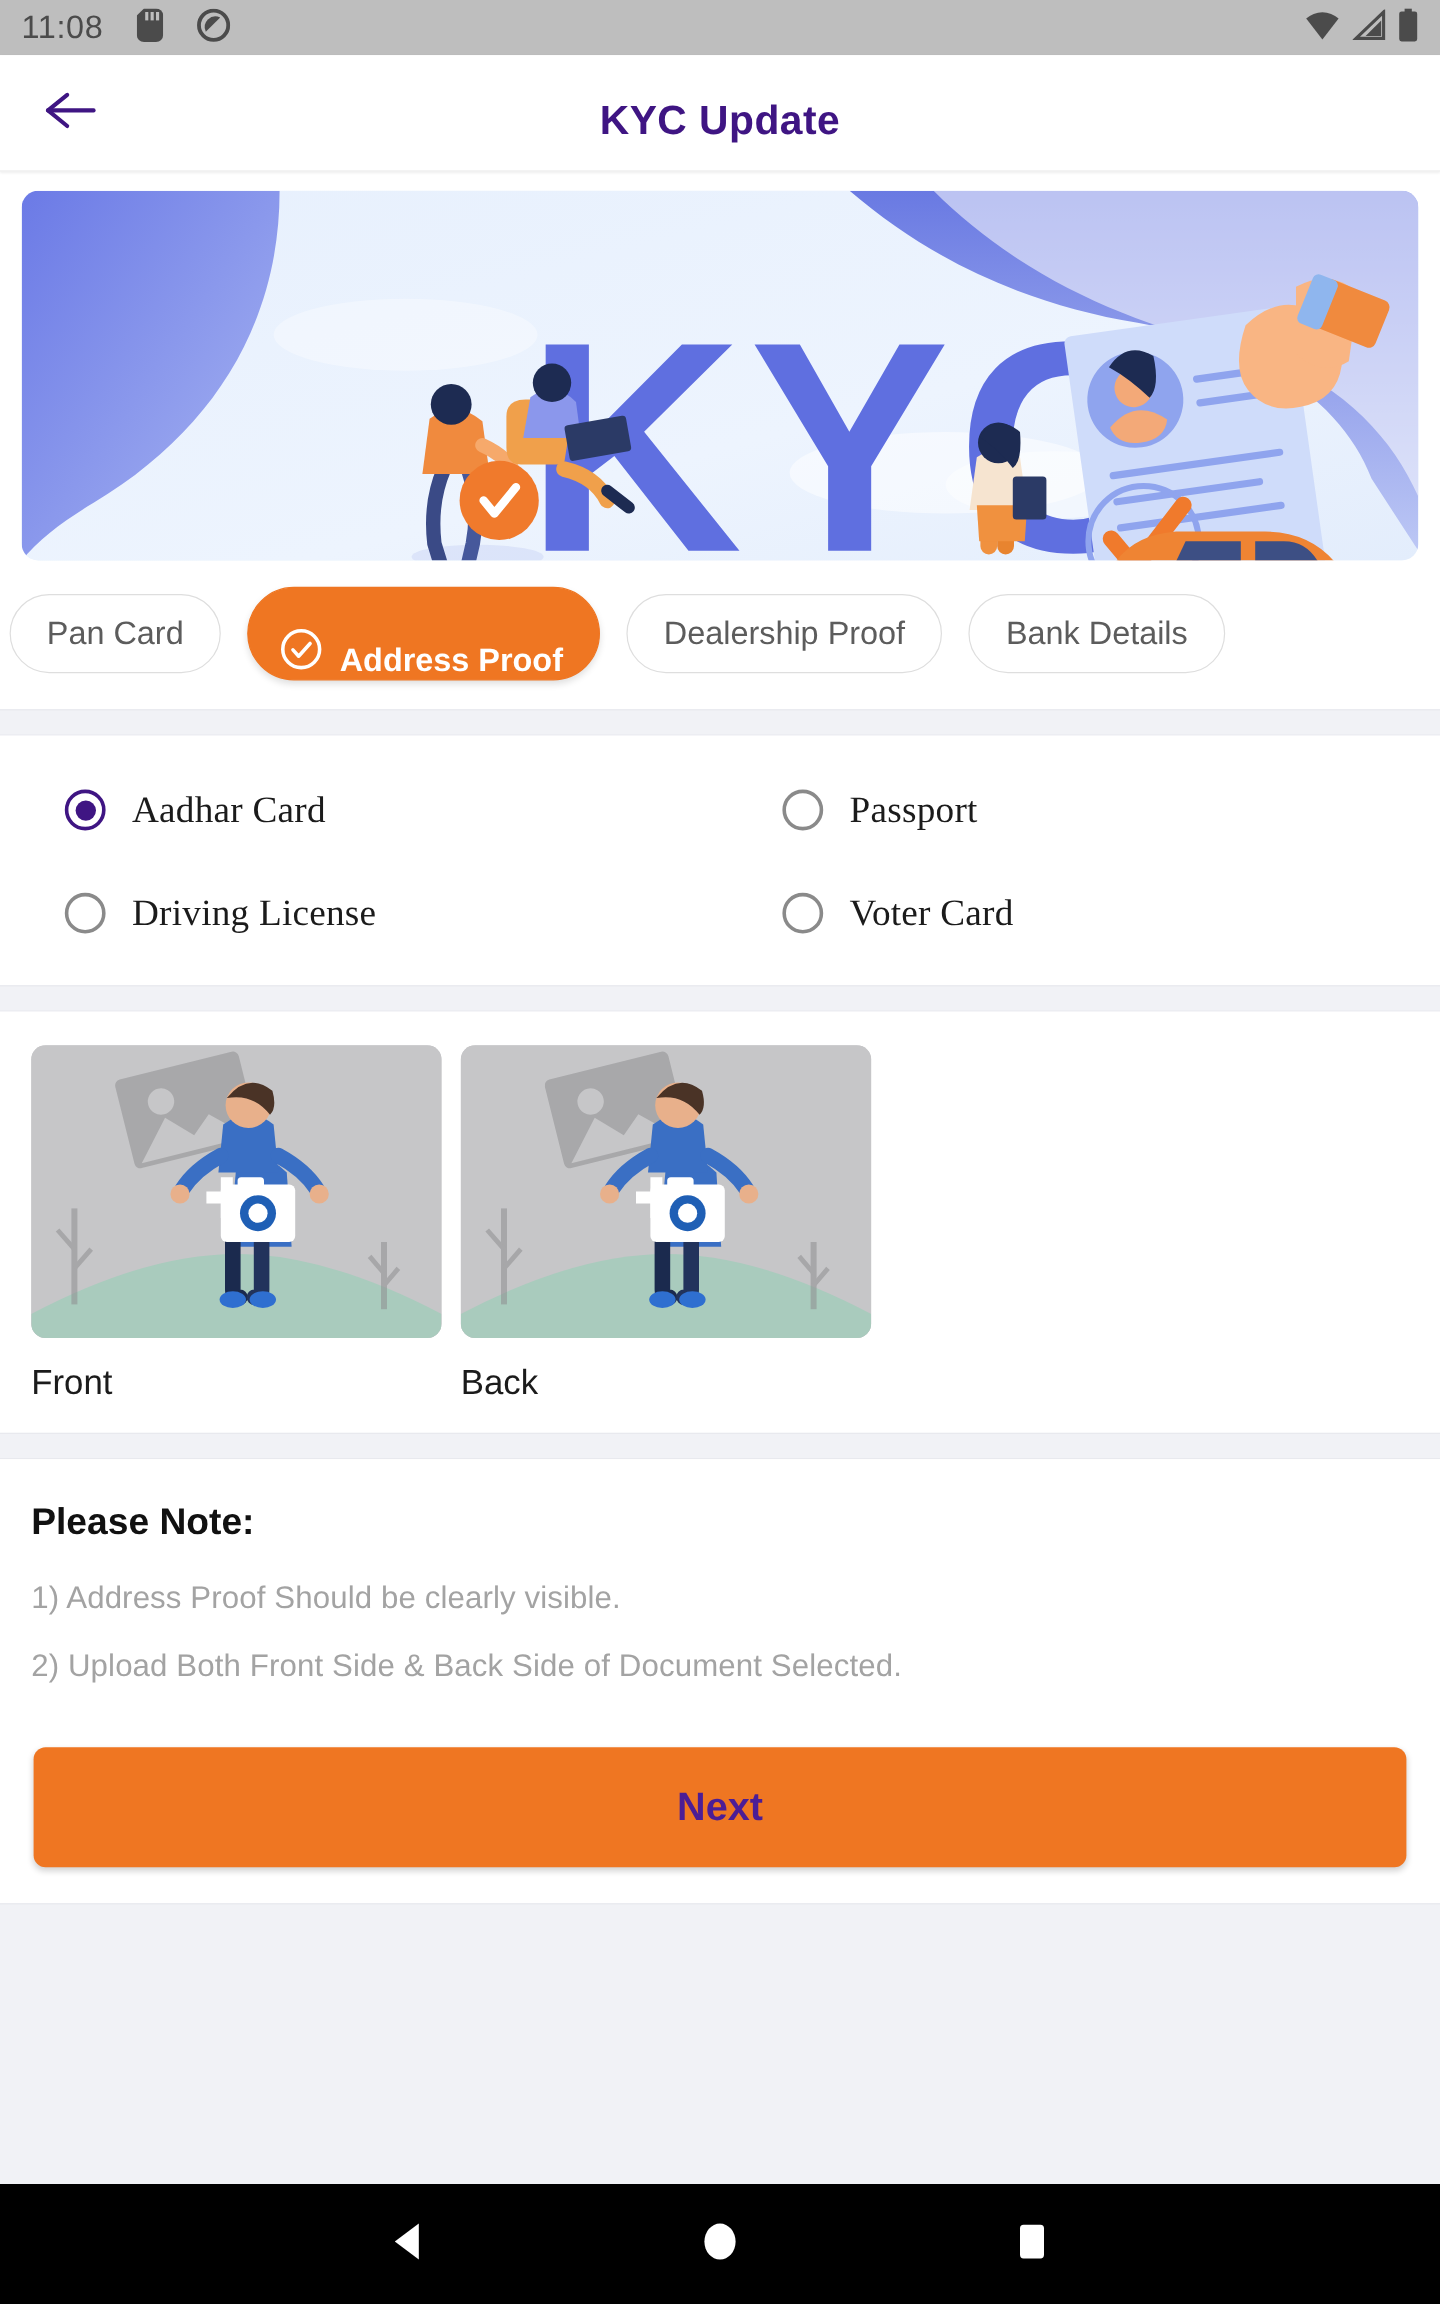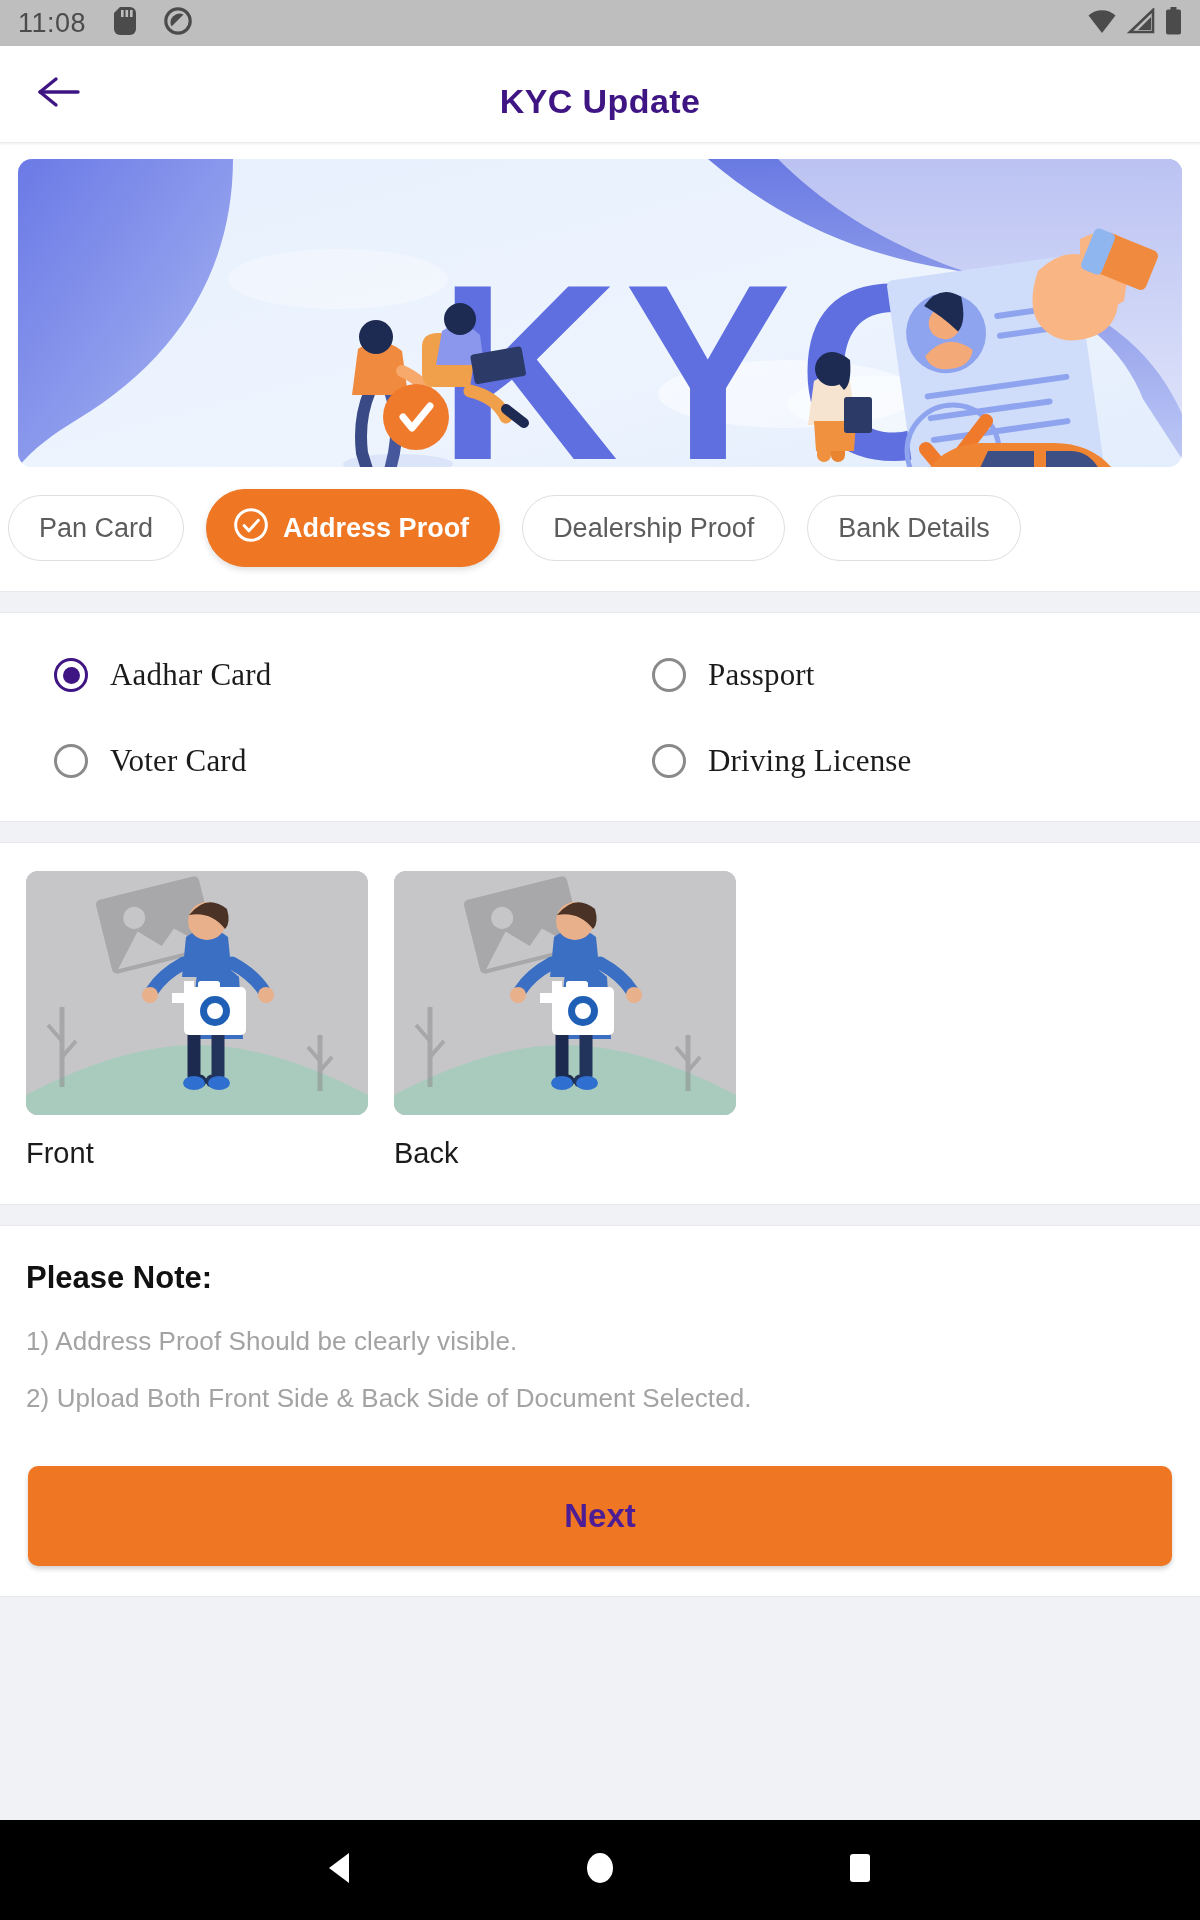--- a/index.html
+++ b/index.html
@@ -120,20 +120,21 @@
   .tab.active {
     background: #ef7622;
     border-color: #ef7622;
     color: #ffffff;
     font-weight: bold;
     height: 78px;
     padding: 0 30px 0 26px;
     border-radius: 40px;
     gap: 14px;
     box-shadow: 0 3px 6px rgba(0,0,0,.13);
+    align-items: flex-end;
   }
   .tab .check-icon { display: none; }
   .tab.active .check-icon { display: block; flex: 0 0 auto; }
 
   
   .divider {
     height: 22px;
     background: #f1f2f6;
     border-top: 1px solid #e8e9ee;
     border-bottom: 1px solid #e8e9ee;
@@ -172,23 +173,23 @@
   .radio-item.selected .radio-dot { width: 17px; height: 17px; }
   .radio-label {
     font-size: 31px;
     color: #1b1b1b;
     letter-spacing: .2px;
   }
 
   
   .upload-section {
     background: #ffffff;
-    padding: 28px 0 34px 26px;
-    display: flex;
-    gap: 26px;
+    padding: 28px 0 24px 26px;
+    display: flex;
+    gap: 16px;
   }
   .upload-item { width: 342px; }
   .upload-box {
     width: 342px;
     height: 244px;
     border-radius: 12px;
     background: #c6c6c8;
     overflow: hidden;
     position: relative;
     cursor: pointer;
@@ -472,28 +473,28 @@
           <span class="radio-outer">
               <span class="radio-dot"></span>
             </span>
           <span class="radio-label">Passport</span>
         </div>
 
         <div class="radio-item">
           <span class="radio-outer">
               <span class="radio-dot"></span>
             </span>
-          <span class="radio-label">Voter Card</span>
+          <span class="radio-label">Driving License</span>
         </div>
 
         <div class="radio-item">
           <span class="radio-outer">
               <span class="radio-dot"></span>
             </span>
-          <span class="radio-label">Driving License</span>
+          <span class="radio-label">Voter Card</span>
         </div>
 
       </div>
     </div>
 
     <div class="divider"></div>
 
     <div class="upload-section">
 
       <div class="upload-item">

